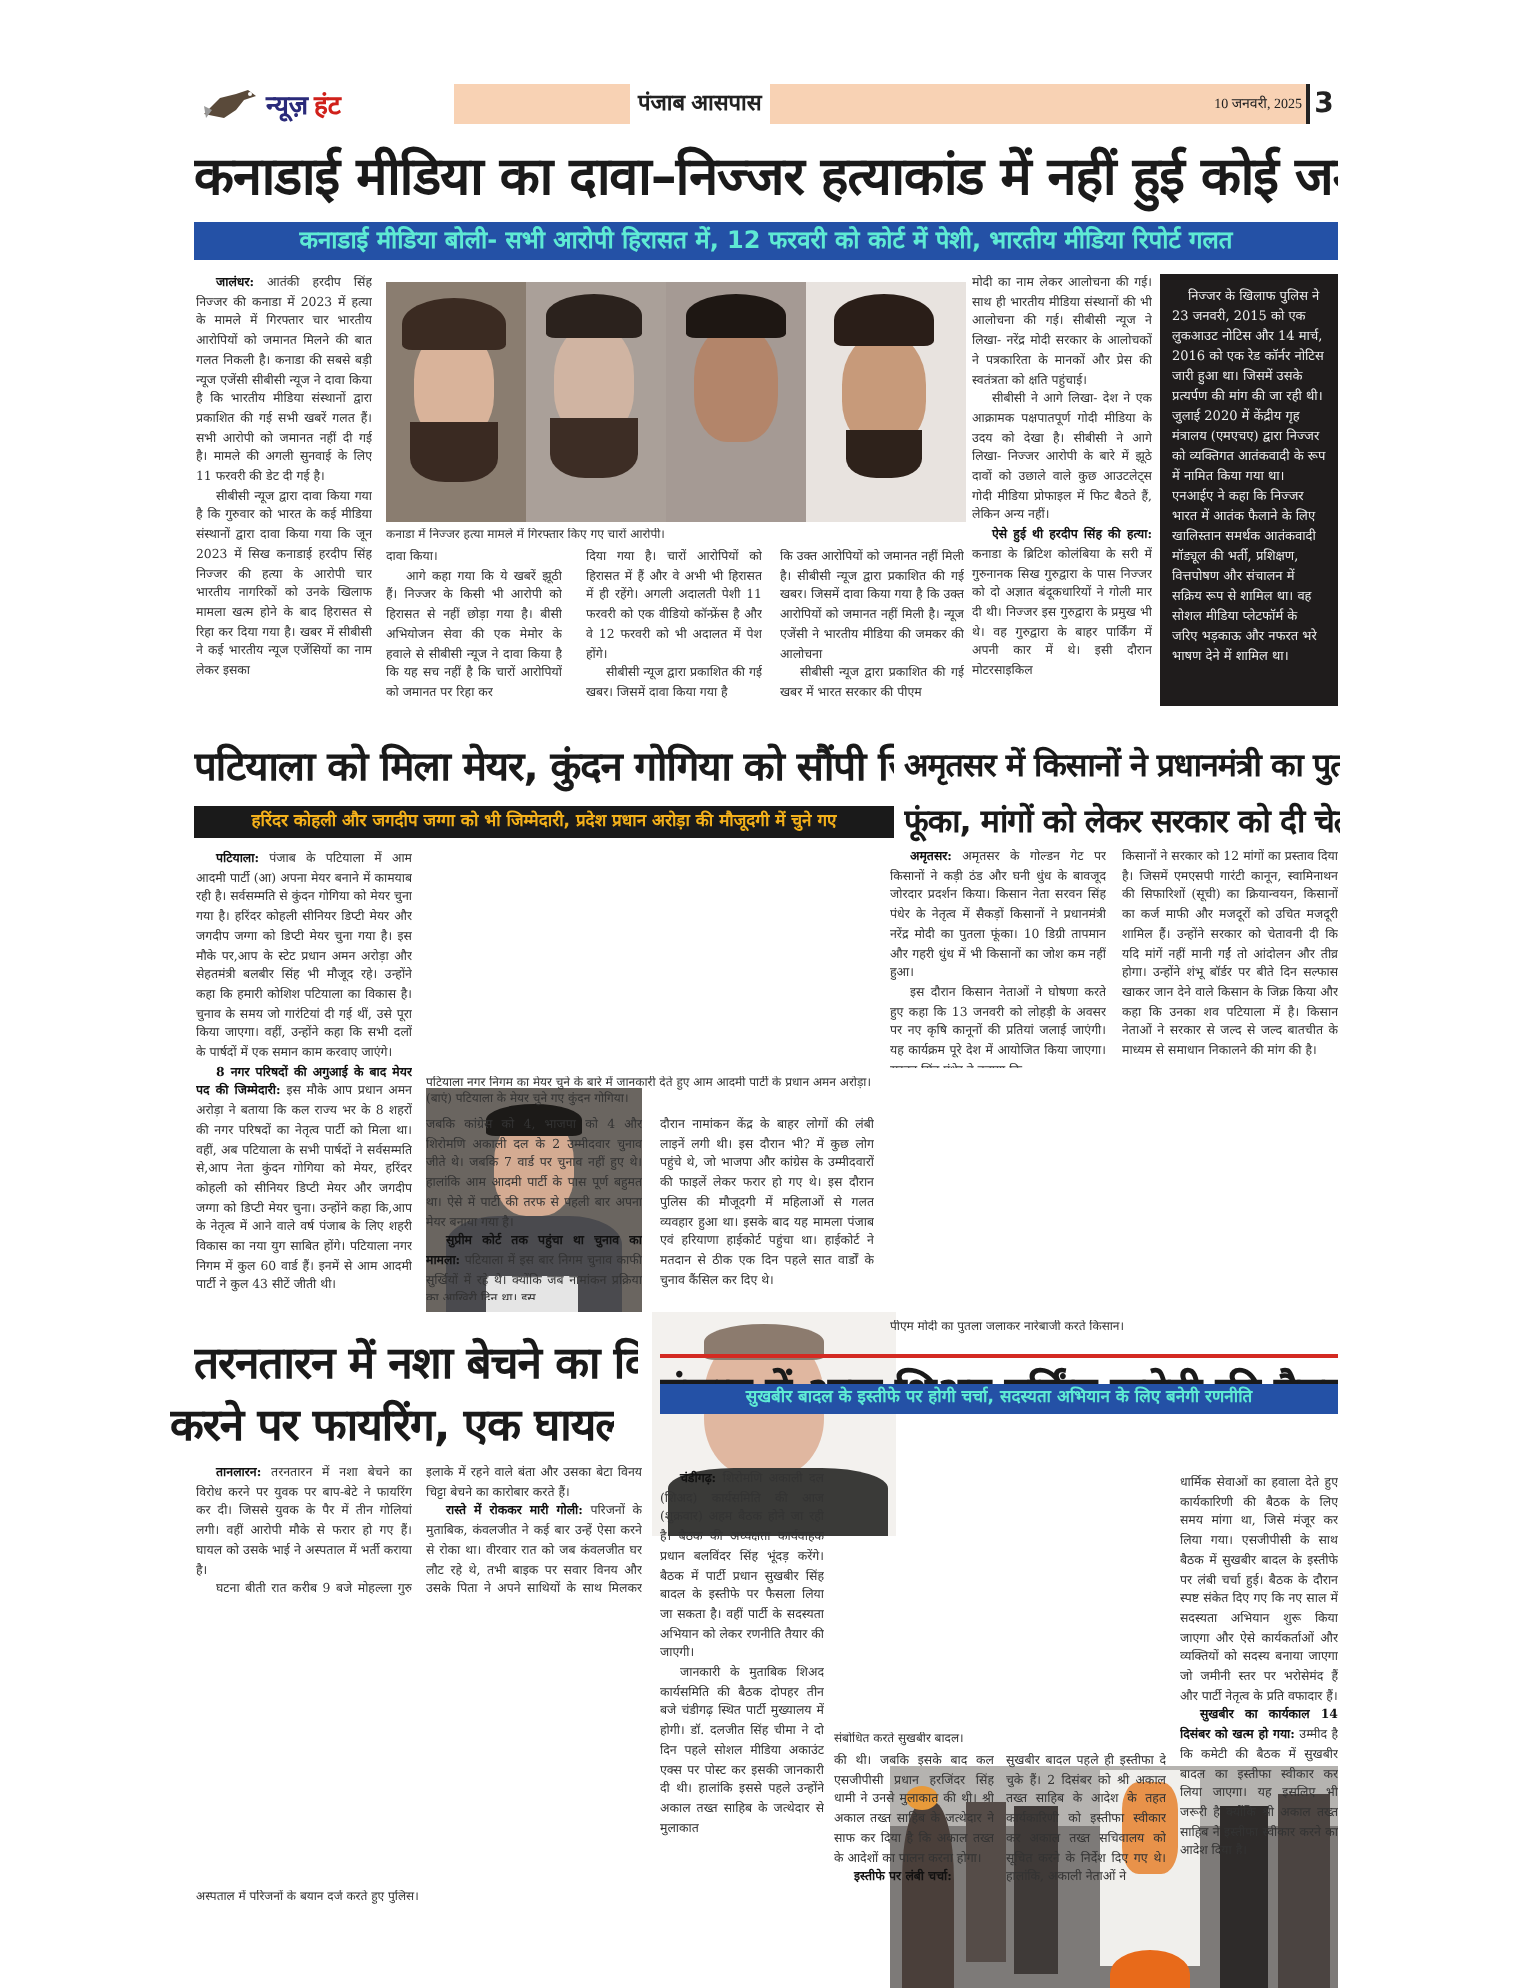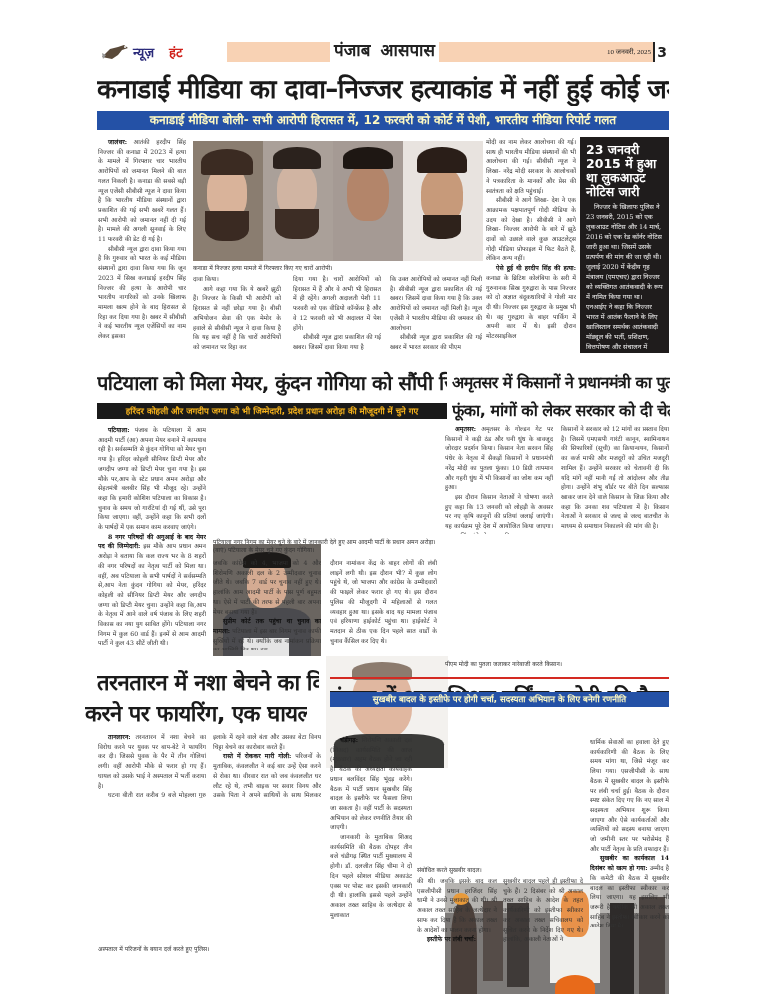--- a/index.html
+++ b/index.html
@@ -3,26 +3,26 @@
 <meta charset="utf-8">
 <style>
 *{box-sizing:border-box;margin:0;padding:0}
 body{width:768px;height:994px;background:#fff;font-family:"DejaVu Serif",serif;color:#222;position:relative;overflow:hidden}
 .abs{position:absolute}
 .masthead{left:97px;top:42px;width:572px;height:20px;background:#f8d2b4;display:flex;align-items:center}
 .logo{display:flex;align-items:center;width:130px;height:20px;background:#fff;padding-left:3px}
 .logo-eagle{width:30px;height:18px;position:relative}
 .logo-text{font-family:Liberation Sans, sans-serif;font-weight:bold;font-size:13px;margin-left:3px}
 .logo-a{color:#2a2a7a}
-.logo-b{color:#d0201a;margin-left:15px}
-.section{position:absolute;left:233px;top:0;height:20px;background:#fff;padding:0 4px;font-family:Liberation Mono, monospace;font-weight:bold;font-size:17px;line-height:20px}
+.logo-b{color:#d0201a;margin-left:3px}
+.section{position:absolute;left:218px;top:0;height:20px;background:#fff;padding:0 4px;font-family:Liberation Sans, sans-serif;font-weight:bold;font-size:11px;line-height:20px}
 .dateline{position:absolute;right:18px;font-family:Liberation Serif, serif;font-size:7px;line-height:20px}
 .pageno{position:absolute;right:0;top:0;width:16px;height:20px;background:#fff;border-left:2px solid #222;font-family:"DejaVu Sans",sans-serif;font-weight:bold;font-size:14px;text-align:center;line-height:20px}
 .h1{font-family:"DejaVu Sans",sans-serif;font-weight:bold;color:#1a1a1a;letter-spacing:-0.5px}
-.bluebar{background:#2451a6;color:#fef9c3;font-family:"DejaVu Sans",sans-serif;font-weight:bold;text-align:center;white-space:nowrap;overflow:hidden}
+.bluebar{background:#2451a6;color:#5eead4;font-family:"DejaVu Sans",sans-serif;font-weight:bold;text-align:center;white-space:nowrap;overflow:hidden}
 .blackbar{background:#1a1a1a;color:#f3b01b;font-family:"DejaVu Sans",sans-serif;font-weight:bold;text-align:center;white-space:nowrap;overflow:hidden}
 .col{font-size:6.2px;line-height:9.7px;text-align:justify;color:#333;overflow:hidden}
 .col b{color:#111}
 .col p{text-indent:10px}
 .photo{background:#888;overflow:hidden;position:relative}
 .cap{font-size:6px;line-height:8px;color:#333;white-space:nowrap;overflow:hidden}
 .sidebox{background:#1f1c1c;color:#eee;padding:6px 6px}
 .sidebox h3{font-family:"DejaVu Sans",sans-serif;font-size:12.5px;line-height:14px;color:#fff;margin-bottom:3px}
 .sidebox .body{font-size:6.5px;line-height:10px;text-indent:8px}
 .redline{background:#d42a22}
@@ -90,21 +90,20 @@
 <div class="abs col" style="left:390px;top:274px;width:92px;height:95px">
   <p style="text-indent:0">कि उक्त आरोपियों को जमानत नहीं मिली है। सीबीसी न्यूज द्वारा प्रकाशित की गई खबर। जिसमें दावा किया गया है कि उक्त आरोपियों को जमानत नहीं मिली है। न्यूज एजेंसी ने भारतीय मीडिया की जमकर की आलोचना</p>
   <p>सीबीसी न्यूज द्वारा प्रकाशित की गई खबर में भारत सरकार की पीएम</p>
 </div>
 <div class="abs col" style="left:486px;top:137px;width:90px;height:232px">
   <p style="text-indent:0">मोदी का नाम लेकर आलोचना की गई। साथ ही भारतीय मीडिया संस्थानों की भी आलोचना की गई। सीबीसी न्यूज ने लिखा- नरेंद्र मोदी सरकार के आलोचकों ने पत्रकारिता के मानकों और प्रेस की स्वतंत्रता को क्षति पहुंचाई।</p>
   <p>सीबीसी ने आगे लिखा- देश ने एक आक्रामक पक्षपातपूर्ण गोदी मीडिया के उदय को देखा है। सीबीसी ने आगे लिखा- निज्जर आरोपी के बारे में झूठे दावों को उछाले वाले कुछ आउटलेट्स गोदी मीडिया प्रोफाइल में फिट बैठते हैं, लेकिन अन्य नहीं।</p>
   <p><b>ऐसे हुई थी हरदीप सिंह की हत्या:</b> <span>कनाडा के ब्रिटिश कोलंबिया के सरी में गुरुनानक सिख गुरुद्वारा के पास निज्जर को दो अज्ञात बंदूकधारियों ने गोली मार दी थी। निज्जर इस गुरुद्वारा के प्रमुख भी थे। वह गुरुद्वारा के बाहर पार्किंग में अपनी कार में थे। इसी दौरान मोटरसाइकिल</span></p>
 </div>
 <div class="abs sidebox" style="left:580px;top:137px;width:89px;height:216px;overflow:hidden">
-  <h3>23 जनवरी 2015 में हुआ था लुकआउट नोटिस जारी</h3>
   <div class="body">निज्जर के खिलाफ पुलिस ने 23 जनवरी, 2015 को एक लुकआउट नोटिस और 14 मार्च, 2016 को एक रेड कॉर्नर नोटिस जारी हुआ था। जिसमें उसके प्रत्यर्पण की मांग की जा रही थी। जुलाई 2020 में केंद्रीय गृह मंत्रालय (एमएचए) द्वारा निज्जर को व्यक्तिगत आतंकवादी के रूप में नामित किया गया था। एनआईए ने कहा कि निज्जर भारत में आतंक फैलाने के लिए खालिस्तान समर्थक आतंकवादी मॉड्यूल की भर्ती, प्रशिक्षण, वित्तपोषण और संचालन में सक्रिय रूप से शामिल था। वह सोशल मीडिया प्लेटफॉर्म के जरिए भड़काऊ और नफरत भरे भाषण देने में शामिल था।</div>
 </div>
 
 <div class="abs h1" style="left:97px;top:368px;width:350px;font-size:20px;line-height:30px;white-space:nowrap;overflow:hidden">पटियाला को मिला मेयर, कुंदन गोगिया को सौंपी जिम्मेदारी</div>
 <div class="abs blackbar" style="left:97px;top:403px;width:350px;height:16px;font-size:8.5px;line-height:16px">हरिंदर कोहली और जगदीप जग्गा को भी जिम्मेदारी, प्रदेश प्रधान अरोड़ा की मौजूदगी में चुने गए</div>
 
 <div class="abs col" style="left:98px;top:425px;width:108px;height:226px">
   <p><b>पटियाला:</b> <span>पंजाब के पटियाला में आम आदमी पार्टी (आ) अपना मेयर बनाने में कामयाब रही है। सर्वसम्मति से कुंदन गोगिया को मेयर चुना गया है। हरिंदर कोहली सीनियर डिप्टी मेयर और जगदीप जग्गा को डिप्टी मेयर चुना गया है। इस मौके पर,आप के स्टेट प्रधान अमन अरोड़ा और सेहतमंत्री बलबीर सिंह भी मौजूद रहे। उन्होंने कहा कि हमारी कोशिश पटियाला का विकास है। चुनाव के समय जो गारंटियां दी गई थीं, उसे पूरा किया जाएगा। वहीं, उन्होंने कहा कि सभी दलों के पार्षदों में एक समान काम करवाए जाएंगे।</span></p>
   <p><b>8 नगर परिषदों की अगुआई के बाद मेयर पद की जिम्मेदारी:</b> <span>इस मौके आप प्रधान अमन अरोड़ा ने बताया कि कल राज्य भर के 8 शहरों की नगर परिषदों का नेतृत्व पार्टी को मिला था। वहीं, अब पटियाला के सभी पार्षदों ने सर्वसम्मति से,आप नेता कुंदन गोगिया को मेयर, हरिंदर कोहली को सीनियर डिप्टी मेयर और जगदीप जग्गा को डिप्टी मेयर चुना। उन्होंने कहा कि,आप के नेतृत्व में आने वाले वर्ष पंजाब के लिए शहरी विकास का नया युग साबित होंगे। पटियाला नगर निगम में कुल 60 वार्ड हैं। इनमें से आम आदमी पार्टी ने कुल 43 सीटें जीती थी।</span></p>
 </div>

